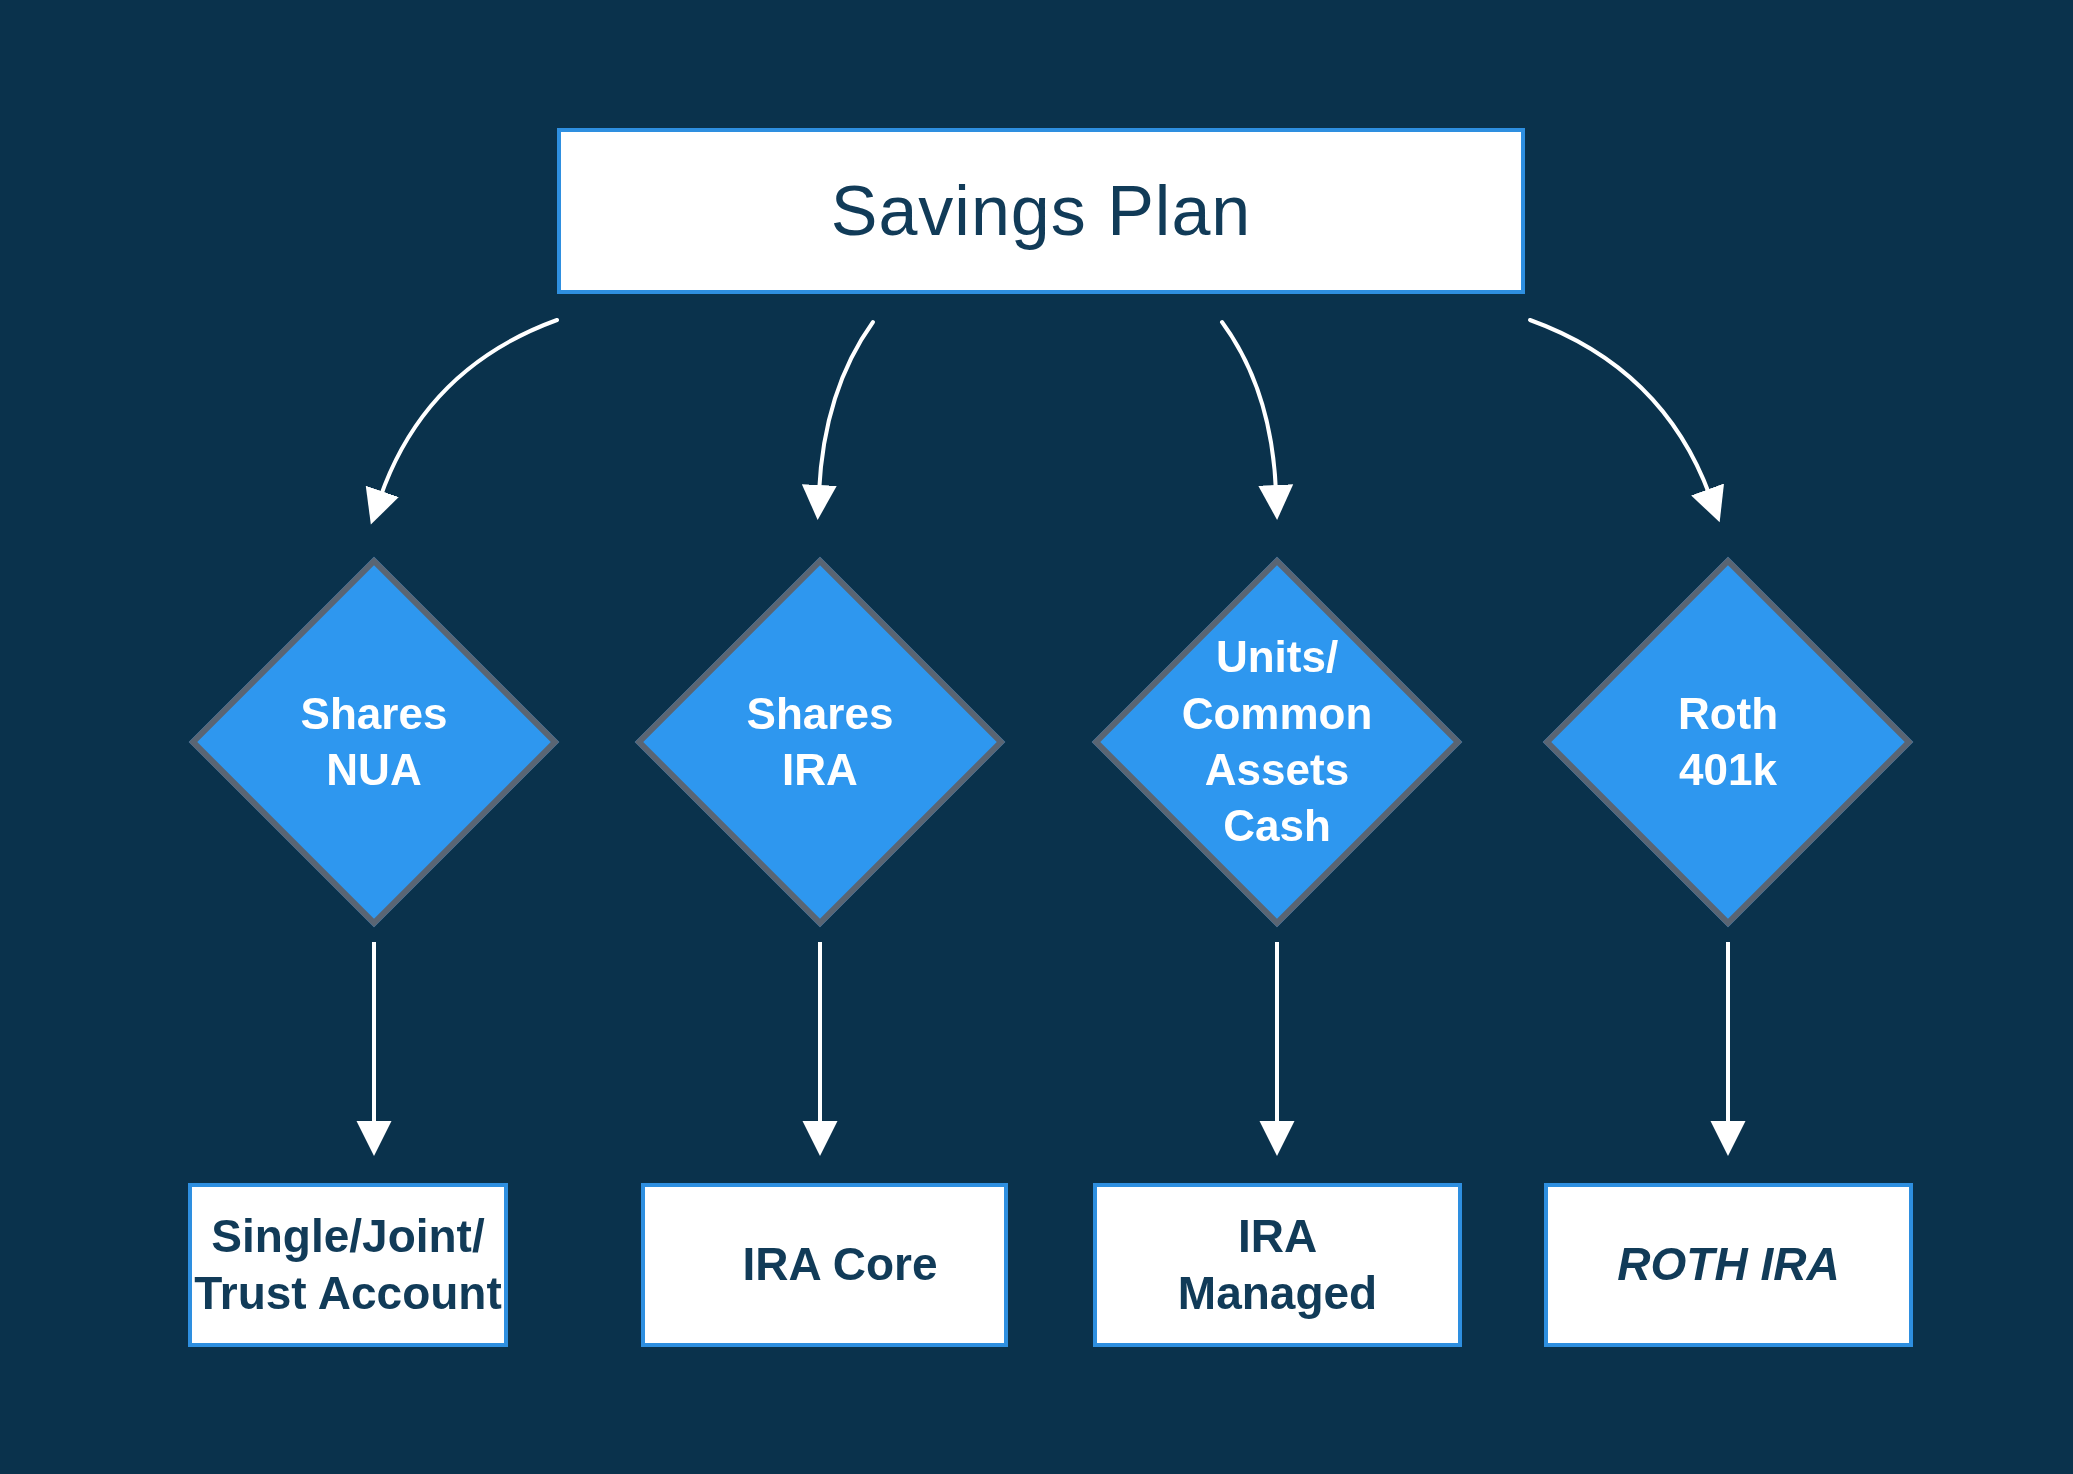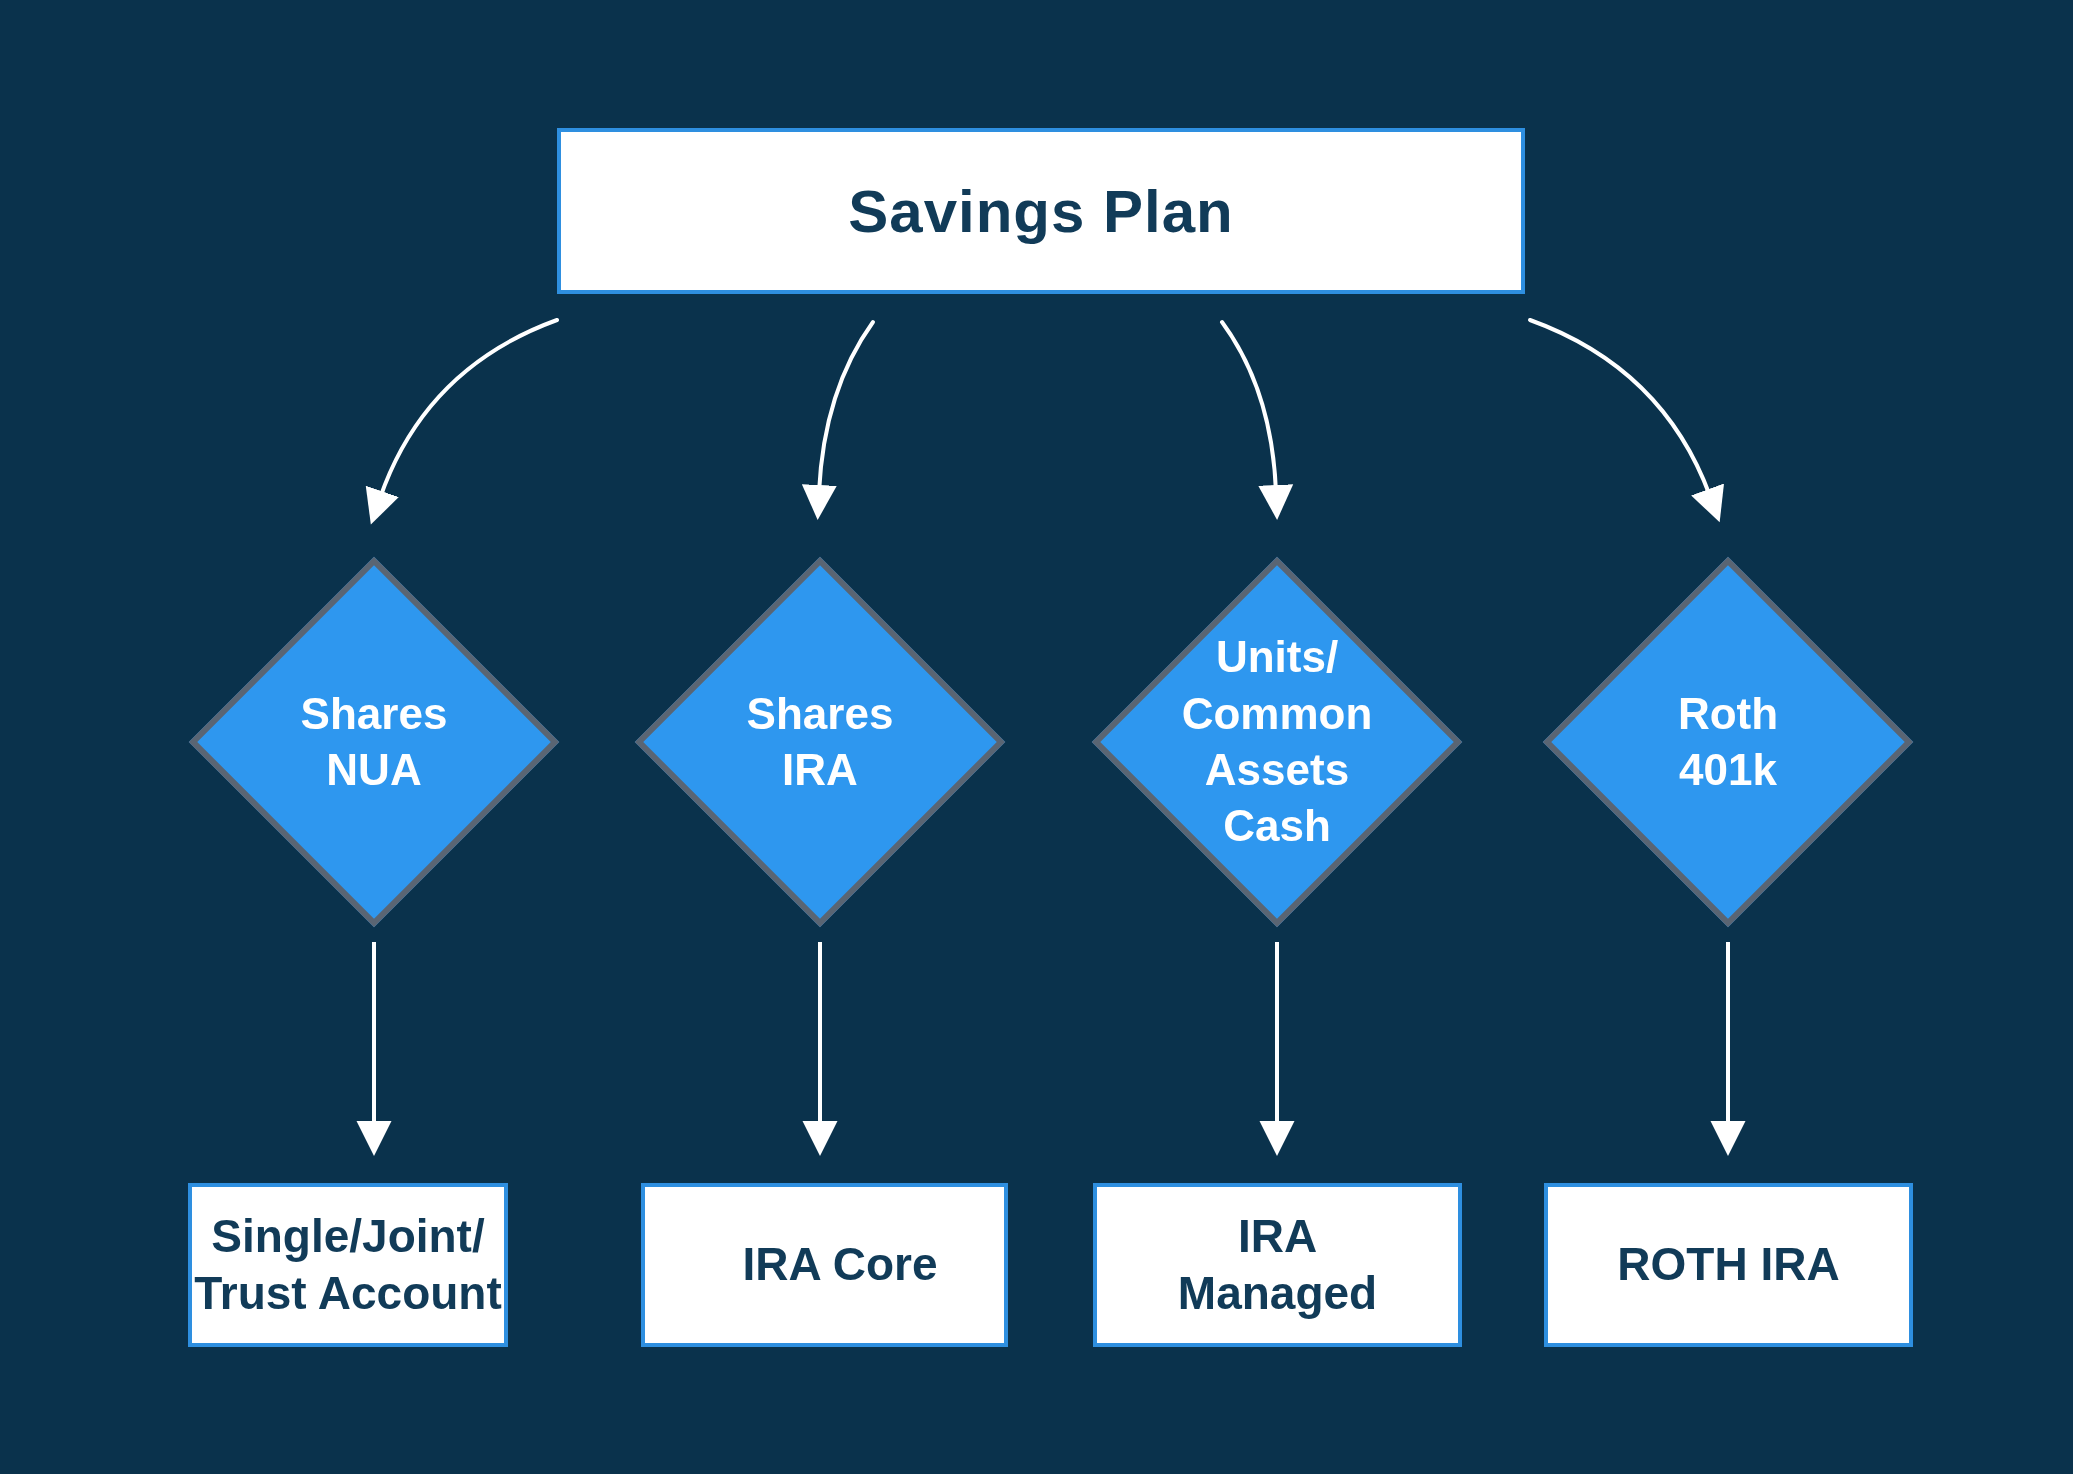--- a/index.html
+++ b/index.html
@@ -23,22 +23,22 @@
     height: 166px;
     background: var(--node-box-bg, #ffffff);
     border: 4px solid var(--node-box-border, #2e8fe0);
     box-sizing: border-box;
     display: flex;
     align-items: center;
     justify-content: center;
   }
   .title-box .title-text {
     color: var(--text-dark, #113b58);
-    font-size: 60px;
-    font-weight: bold;
+    font-size: 70px;
+    font-weight: normal;
     letter-spacing: 1px;
     white-space: pre-line;
   }
   .arrows {
     position: absolute;
     left: 0;
     top: 0;
     width: 2073px;
     height: 1474px;
     pointer-events: none;
@@ -88,21 +88,21 @@
     white-space: pre-line;
   }
   
   .diamond.d1 { left: 243px;  top: 611px; }
   .diamond.d2 { left: 689px;  top: 611px; }
   .diamond.d3 { left: 1146px; top: 611px; }
   .diamond.d4 { left: 1597px; top: 611px; }
   .leaf-box.b1 { left: 188px;  width: 320px; }
   .leaf-box.b2 { left: 641px;  width: 367px; padding-left: 31px; }
   .leaf-box.b3 { left: 1093px; width: 369px; }
-  .leaf-box.b4 { left: 1544px; width: 369px; }
+  .leaf-box.b4 { left: 1544px; width: 369px; font-style: italic; }
 </style>
 </head>
 <body>
 
 <div class="canvas">
 
   <div class="title-box">
     <span class="title-text">Savings Plan</span>
   </div>
 

